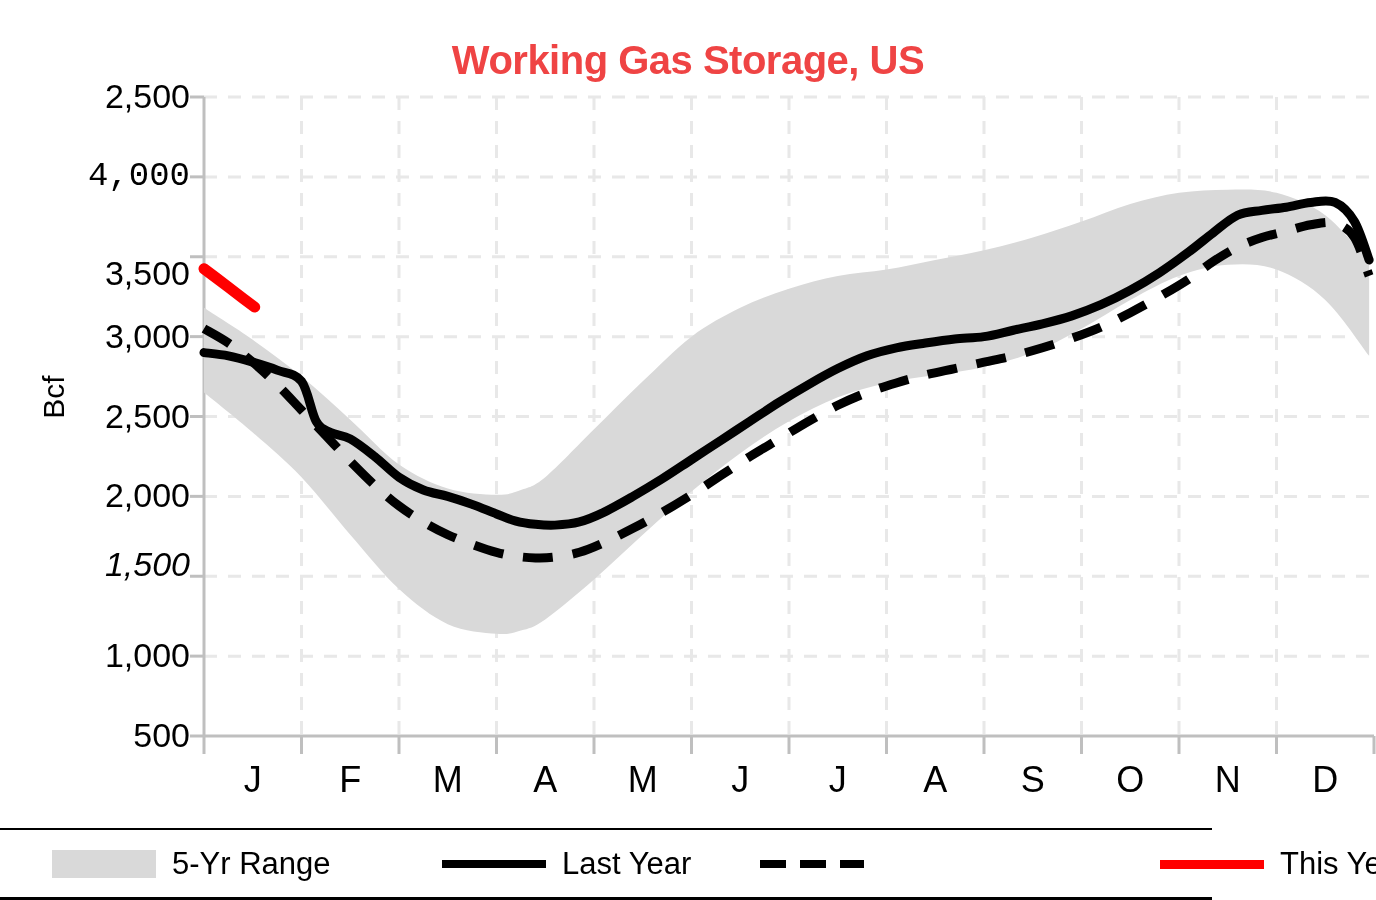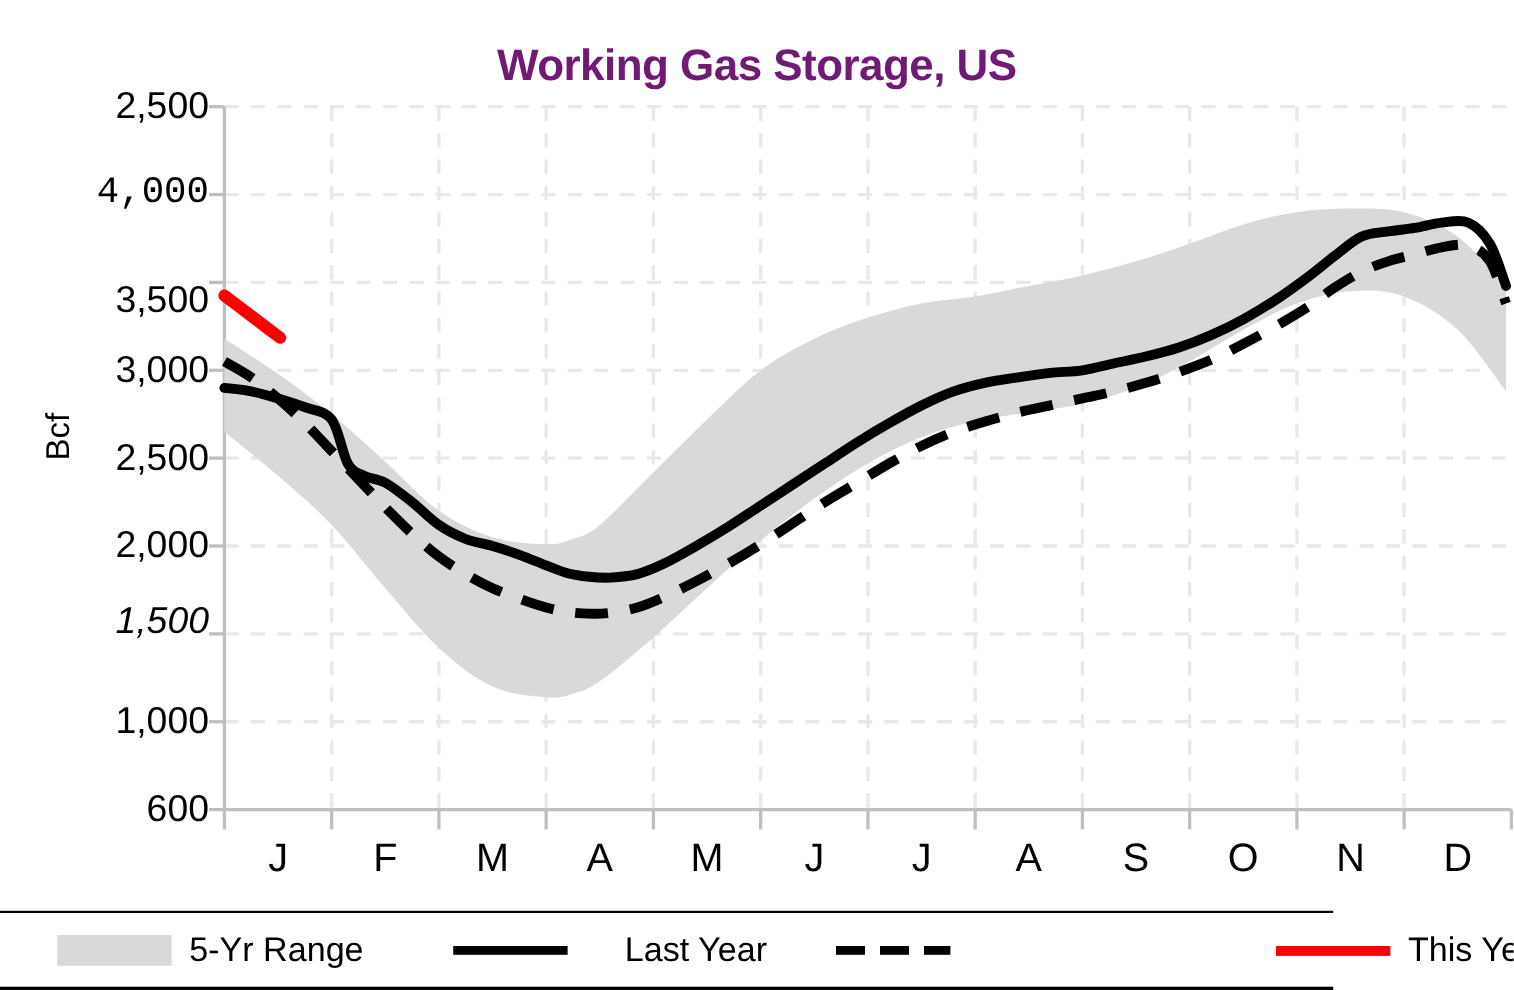--- a/index.html
+++ b/index.html
@@ -25,21 +25,21 @@
   #chart-title {
     position: absolute;
     left: 0;
     top: 36px;
     width: 1376px;
     text-align: center;
     font-size: 40px;
     font-weight: bold;
     font-family: "Liberation Sans", sans-serif;
     letter-spacing: -0.5px;
-    color: #701a75;
+    color: #ef4444;
     line-height: 48px;
   }
   #yaxis-title {
     position: absolute;
     left: -6px;
     top: 380px;
     width: 120px;
     text-align: center;
     font-size: 30px;
     color: #000000;
@@ -146,21 +146,21 @@
 
   <div id="ytick-labels">
       <div class="ytick-label" style="top: 79px;">2,500</div>
       <div class="ytick-label" style="top: 158.875px; font-family: Liberation Mono, monospace;">4,000</div>
       <div class="ytick-label" style="top: 256px;">3,500</div>
       <div class="ytick-label" style="top: 318.625px;">3,000</div>
       <div class="ytick-label" style="top: 398.5px;">2,500</div>
       <div class="ytick-label" style="top: 478.375px;">2,000</div>
       <div class="ytick-label" style="top: 547px; font-style: italic;">1,500</div>
       <div class="ytick-label" style="top: 638.125px;">1,000</div>
-      <div class="ytick-label" style="top: 718px;">600</div>
+      <div class="ytick-label" style="top: 718px;">500</div>
     </div>
 
   <div id="xtick-labels-holder">
       <div class="xtick-label" style="left: 252.75px;">J</div>
       <div class="xtick-label" style="left: 350.25px;">F</div>
       <div class="xtick-label" style="left: 447.75px;">M</div>
       <div class="xtick-label" style="left: 545.25px;">A</div>
       <div class="xtick-label" style="left: 642.75px;">M</div>
       <div class="xtick-label" style="left: 740.25px;">J</div>
       <div class="xtick-label" style="left: 837.75px;">J</div>
@@ -233,21 +233,21 @@
         <path d="M 204.00 268.73 L 215.70 277.52 L 228.38 287.10 L 243.00 298.28 L 254.70 307.07" fill="none" stroke="#ff0000" stroke-width="11" stroke-linecap="round" stroke-linejoin="round"></path>
       </g>
   </svg>
 
   <div id="legend">
     <div id="legend-inner">
         <div class="legend-entry" style="left: 52px;">
           <div class="legend-swatch-band"></div>
           <div class="legend-label">5-Yr Range</div>
         </div>
-        <div class="legend-entry" style="left: 412px; gap: 36px;">
+        <div class="legend-entry" style="left: 442px;">
           <div class="legend-swatch-solid"></div>
           <div class="legend-label">Last Year</div>
         </div>
         <div class="legend-entry" style="left: 760px;">
           <div class="legend-swatch-dashed"></div>
         </div>
         <div class="legend-entry" style="left: 1160px;">
           <div class="legend-swatch-red"></div>
           <div class="legend-label">This Year</div>
         </div>

